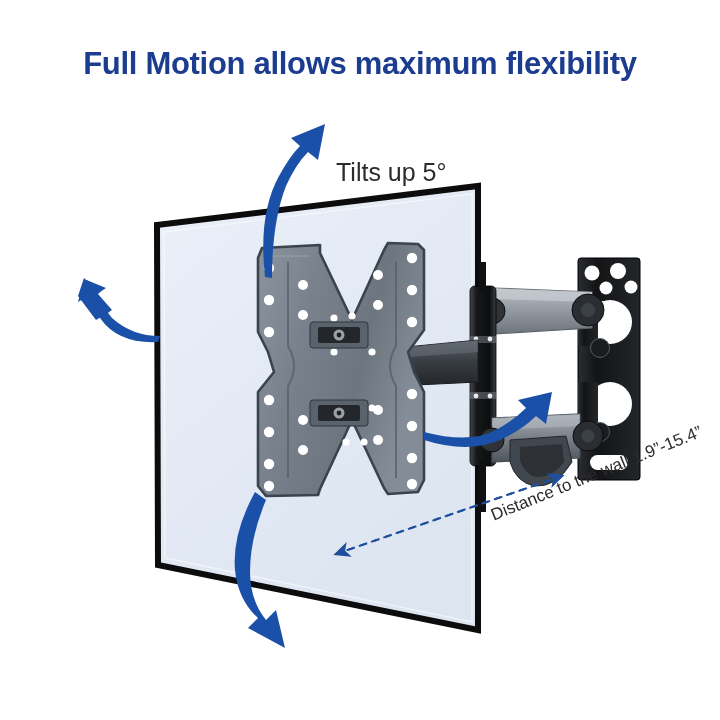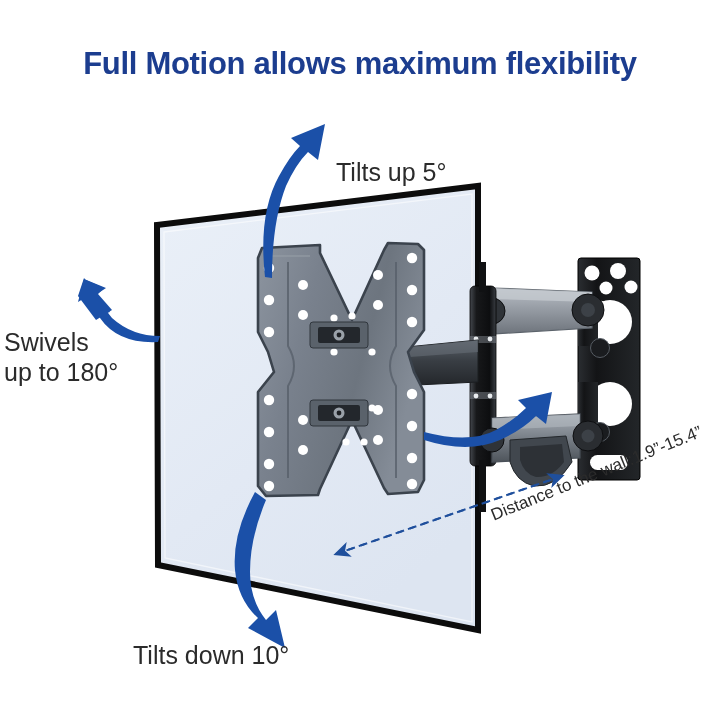--- a/index.html
+++ b/index.html
@@ -287,20 +287,17 @@
     </g>
 
     <g>
       <line x1="562" y1="476" x2="336" y2="554" stroke="#1f4f9c" stroke-width="2" stroke-dasharray="7 6" marker-end="url(#dashArrowL)"></line>
       <line x1="336" y1="554" x2="562" y2="476" stroke="#1f4f9c" stroke-width="2" stroke-dasharray="7 6" marker-end="url(#dashArrowR)"></line>
     </g>
   </svg>
 
   <div class="callout" id="label-tilt-up">Tilts up 5°</div>
 
-  <div class="callout" id="label-swivel">Swivels
-up to 180°</div>
-
-  <div class="callout" id="label-tilt-down">Tilts down 10°</div>
+
 
   <div id="label-distance">Distance to the wall:1.9”-15.4”</div>
 
 </div>
 
 </body></html>

